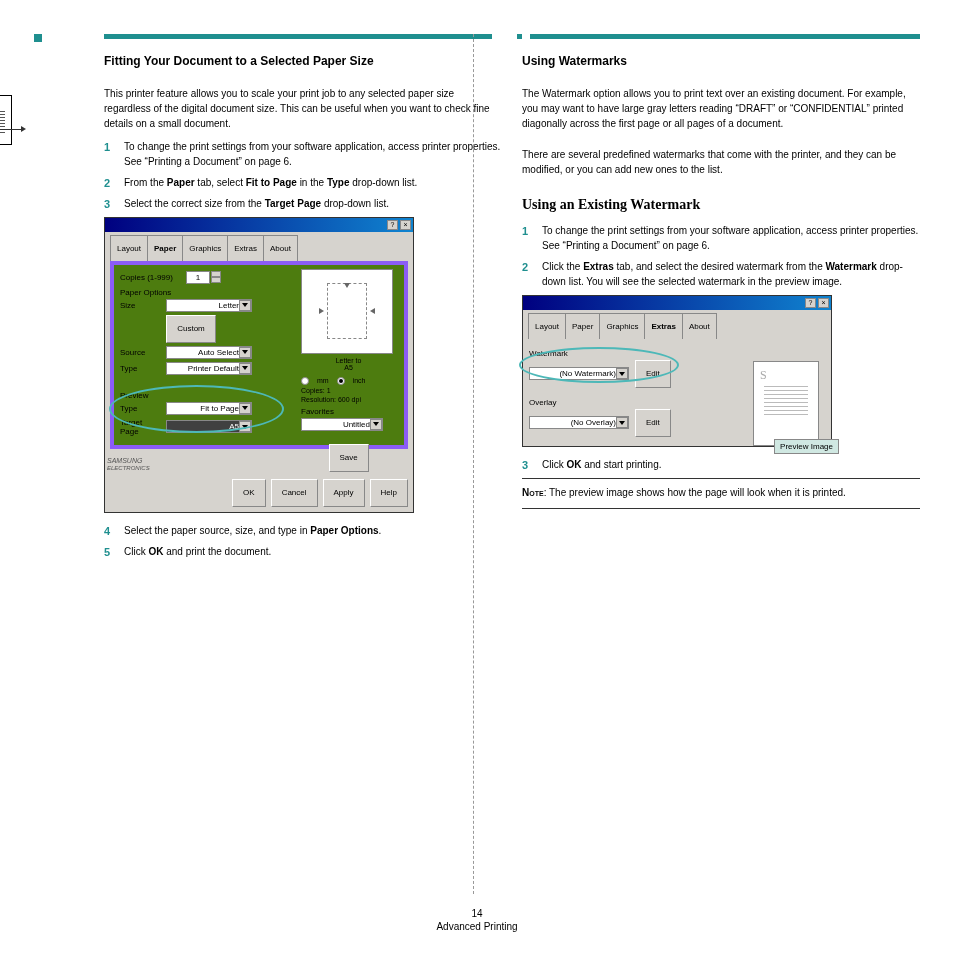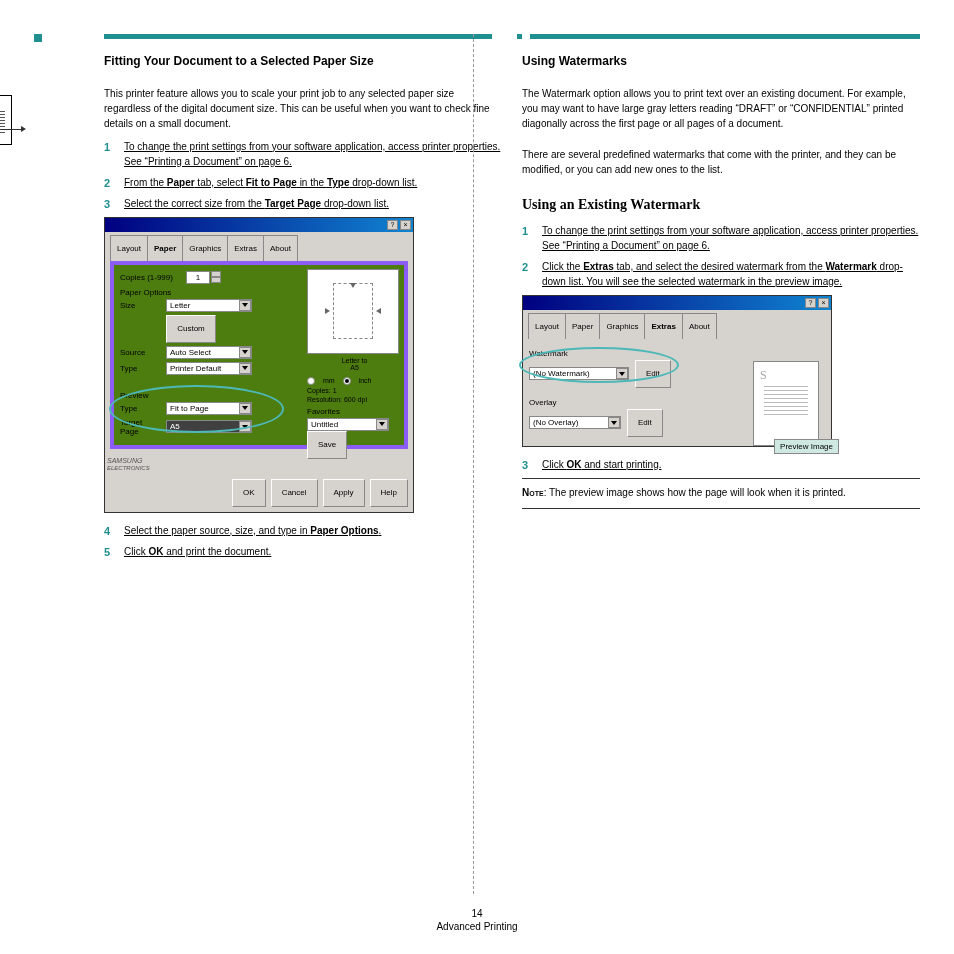--- a/index.html
+++ b/index.html
@@ -8,52 +8,52 @@
     .col { flex: 1; position: relative; }
     .col-left { padding-left: 70px; }
     .topbar { position: absolute; top: 0; left: 0; right: 0; height: 5px; background: #1f8f8f; }
     .col-left .topbar { left: 0; width: 8px; height: 8px; background: #1f8f8f; }
     .col-left .topbar2 { position: absolute; top: 0; left: 70px; right: 10px; height: 5px; background: #1f8f8f; }
     .col-right .topbar { left: 0; }
     .divider-v { position: absolute; top: 34px; bottom: 60px; left: 473px; border-left: 1px dashed #999; }
     h2 { font-family: Verdana, sans-serif; font-weight: bold; font-size: 12px; margin: 20px 0 12px 0; line-height: 1.3; }
     h3 { font-family: Liberation Serif, serif; font-weight: bold; font-size: 14px; margin: 20px 0 10px 0; }
     p { font-size: 10px; line-height: 1.5; margin-bottom: 8px; margin-top: 16px; }
-    ol { list-style: none; counter-reset: step; text-decoration: underline; }
+    ol { list-style: none; counter-reset: step; }
     ol li { counter-increment: step; font-size: 10px; line-height: 1.5; margin-bottom: 6px; padding-left: 20px; position: relative; }
     ol li::before { content: counter(step); position: absolute; left: 0; top: 0; font-weight: bold; color: #1f8f8f; font-size: 11px; }
     .b { font-weight: bold; }
     .margin-icon { position: absolute; left: -70px; top: 55px; width: 58px; }
     .doc-icon { border: 1px solid #000; width: 38px; height: 50px; margin: 6px auto; padding: 3px; position: relative; background: #fff; }
     .doc-icon .lines { margin-top: 6px; }
     .doc-icon .lines div { height: 1px; background: #555; margin: 2px 3px; }
     .arrow-h { position: absolute; width: 52px; height: 1px; background: #333; top: 30px; left: -7px; }
     .arrow-h::before, .arrow-h::after { content: ''; position: absolute; top: -3px; width: 0; height: 0; border-top: 3px solid transparent; border-bottom: 3px solid transparent; }
     .arrow-h::before { left: -3px; border-right: 5px solid #333; }
     .arrow-h::after { right: -3px; border-left: 5px solid #333; }
     .dialog { width: 310px; background: #d6d3ce; border: 1px solid #333; font-size: 8px; font-family: Tahoma, sans-serif; margin: 6px 0 10px 0; overflow: hidden; }
     .titlebar { height: 14px; background: linear-gradient(to right, #000080, #1084d0); display: flex; justify-content: flex-end; align-items: center; padding: 0 2px; gap: 2px; }
     .titlebtn { width: 11px; height: 10px; background: #d6d3ce; border: 1px solid #888; display: flex; align-items: center; justify-content: center; font-size: 7px; line-height: 1; }
     .tabrow { display: flex; padding: 3px 5px 0 5px; }
     .tab { padding: 8px 6px; border: 1px solid #888; border-bottom: none; background: #d6d3ce; margin-right: -1px; font-size: 8px; }
     .tab.active { background: #d6d3ce; position: relative; z-index: 2; font-weight: bold; }
     .tabbody { border: 4px solid #8b5cf6; margin: 0 5px 5px 5px; padding: 6px; background: #4d7c0f; position: relative; min-height: 180px; }
     .fieldset-lbl { font-size: 8px; margin: 4px 0 2px 0; }
-    .select { width: 86px; height: 13px; background: #fff; border: 1px solid #888; display: inline-flex; align-items: center; padding: 0 3px; font-size: 8px; position: relative; justify-content: space-between; }
+    .select { width: 86px; height: 13px; background: #fff; border: 1px solid #888; display: inline-flex; align-items: center; padding: 0 3px; font-size: 8px; position: relative; justify-content: flex-end; }
     .select .arr { width: 12px; height: 11px; background: #d6d3ce; border: 1px solid #888; display: flex; align-items: center; justify-content: center; margin-right: -3px; }
     .select .arr::after { content: ''; border-left: 3px solid transparent; border-right: 3px solid transparent; border-top: 4px solid #000; }
     .select.dark { background: #404040; color: #fff; }
     .btn { height: 28px; padding: 0 10px; background: #d6d3ce; border: 1px solid #888; border-top-color: #fff; border-left-color: #fff; font-size: 8px; display: inline-flex; align-items: center; justify-content: center; }
     .row { display: flex; align-items: center; gap: 6px; margin-bottom: 3px; }
     .lbl { font-size: 8px; width: 40px; }
     .spinner { display: inline-flex; align-items: center; }
     .spinner input { width: 24px; height: 13px; font-size: 8px; text-align: center; border: 1px solid #888; }
     .spinbtns { display: flex; flex-direction: column; margin-left: 1px; }
     .spinbtns div { width: 10px; height: 6px; background: #d6d3ce; border: 1px solid #888; }
-    .preview-box { position: absolute; right: 2px; top: 4px; width: 95px; }
+    .preview-box { position: absolute; right: 8px; top: 4px; width: 95px; }
     .previewsheet { background: #fff; border: 1px solid #888; width: 92px; height: 85px; padding: 8px; display: flex; align-items: center; justify-content: center; }
     .inner-sheet { width: 40px; height: 56px; border: 1px dashed #888; position: relative; }
     .tri { position: absolute; width: 0; height: 0; }
     .tri.t { top: -1px; left: 50%; margin-left: -3px; border-left: 3px solid transparent; border-right: 3px solid transparent; border-top: 5px solid #666; }
     .tri.l { left: -9px; top: 50%; margin-top: -3px; border-top: 3px solid transparent; border-bottom: 3px solid transparent; border-left: 5px solid #666; }
     .tri.r { right: -9px; top: 50%; margin-top: -3px; border-top: 3px solid transparent; border-bottom: 3px solid transparent; border-right: 5px solid #666; }
     .small-info { font-size: 7px; text-align: center; margin-top: 3px; }
     .info-row { display: flex; font-size: 7px; gap: 8px; margin-top: 2px; align-items: center; }
     .radio { width: 8px; height: 8px; border-radius: 50%; border: 1px solid #888; background: #fff; display: inline-block; }
     .radio.on::after { content: ''; display: block; width: 4px; height: 4px; border-radius: 50%; background: #000; margin: 1px; }
@@ -190,21 +190,21 @@
               <span class="radio on"></span>
               <span>inch</span>
             </div>
           <div class="info-row">Copies: 1</div>
           <div class="info-row">Resolution: 600 dpi</div>
           <div class="fieldset-lbl" style="margin-top:4px;">Favorites</div>
           <span class="select" style="width:82px;">
               <span>Untitled</span>
               <span class="arr"></span>
             </span>
-          <div style="margin-top:0;"><span class="btn" style="width:40px;">Save</span></div>
+          <div style="text-align:center;margin-top:13px;"><span class="btn" style="width:40px;">Save</span></div>
         </div>
       </div>
       <div class="samsung-logo"><span>SAMSUNG</span><br><span style="font-size:6px;">ELECTRONICS</span></div>
       <div class="btnrow">
         <span class="btn">OK</span>
         <span class="btn">Cancel</span>
         <span class="btn">Apply</span>
         <span class="btn">Help</span>
       </div>
     </div>
@@ -244,21 +244,21 @@
         <div class="fieldset-lbl">Watermark</div>
         <div class="row">
           <span class="select" style="width:100px;">
               <span>(No Watermark)</span>
               <span class="arr"></span>
             </span>
           <span class="btn">Edit</span>
         </div>
         <div class="fieldset-lbl" style="margin-top:10px;">Overlay</div>
         <div class="row">
-          <span class="select" style="width:92px;">
+          <span class="select" style="width:100px;">
               <span>(No Overlay)</span>
               <span class="arr"></span>
             </span>
           <span class="btn">Edit</span>
         </div>
         <div class="highlight-ellipse" style="left:-4px; top:8px; width:160px; height:36px;"></div>
 
         <div class="preview2">
            <div class="st">S</div>
            <div class="preview-lines">

